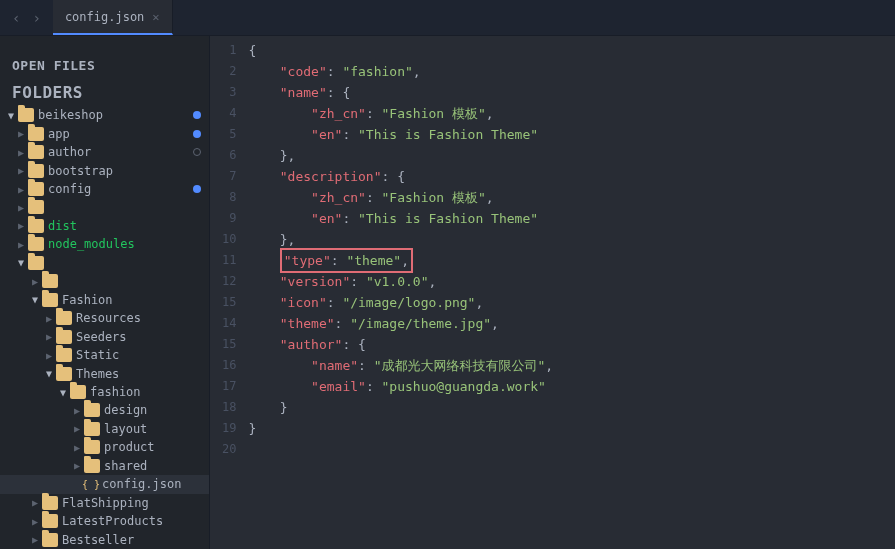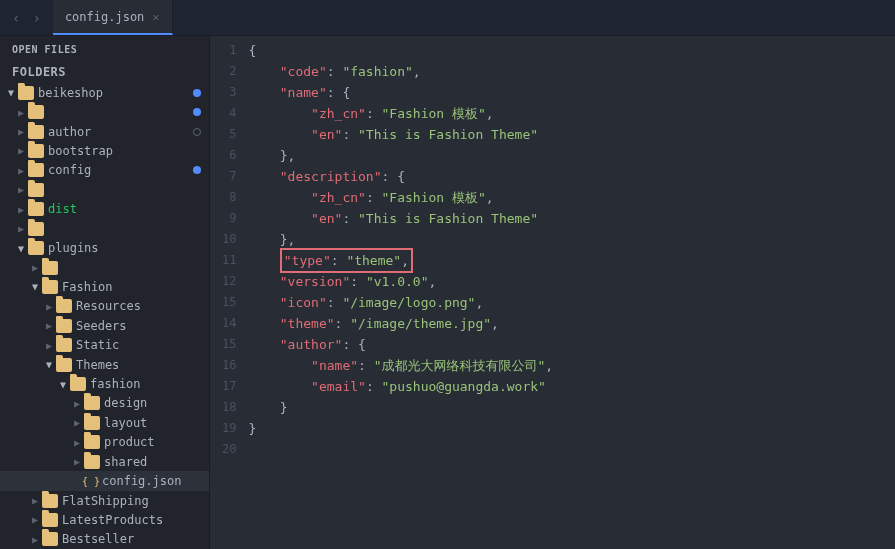--- a/index.html
+++ b/index.html
@@ -71,30 +71,30 @@
     .sidebar {
       width: 210px;
       background: #21252b;
       border-right: 1px solid #181d27;
       flex-shrink: 0;
       overflow-y: auto;
       display: flex;
       flex-direction: column;
     }
     .sidebar-section-header {
-      padding: 8px 12px 4px 12px;
-      font-size: 10px;
+      padding: 22px 12px 4px 12px;
+      font-size: 13px;
       font-weight: bold;
       color: #abb2bf;
       letter-spacing: 0.5px;
       text-transform: uppercase;
     }
     .sidebar-folders-header {
       padding: 6px 12px 4px 12px;
-      font-size: 12px;
+      font-size: 16px;
       font-weight: bold;
       color: #abb2bf;
       letter-spacing: 0.5px;
       text-transform: uppercase;
     }
     .tree-item {
       display: flex;
       align-items: center;
       padding: 1px 0;
       cursor: pointer;
@@ -249,20 +249,21 @@
       <span class="tree-arrow open">▼</span>
       <span class="folder-icon"></span>
       <span class="tree-label">beikeshop</span>
       <span class="dot-badge dot-blue"></span>
     </div>
 
     <div class="tree-item">
       <span class="tree-indent" style="width:14px"></span>
       <span class="tree-arrow">▶</span>
       <span class="folder-icon"></span>
+      <span class="tree-label">app</span>
       <span class="dot-badge dot-blue"></span>
     </div>
 
     <div class="tree-item">
       <span class="tree-indent" style="width:14px"></span>
       <span class="tree-arrow">▶</span>
       <span class="folder-icon"></span>
       <span class="tree-label">author</span>
       <span class="dot-badge dot-white"></span>
     </div>
@@ -292,27 +293,27 @@
       <span class="tree-indent" style="width:14px"></span>
       <span class="tree-arrow">▶</span>
       <span class="folder-icon"></span>
       <span class="tree-label dim">dist</span>
     </div>
 
     <div class="tree-item">
       <span class="tree-indent" style="width:14px"></span>
       <span class="tree-arrow">▶</span>
       <span class="folder-icon"></span>
+      <span class="tree-label dim">node_modules</span>
     </div>
 
     <div class="tree-item">
       <span class="tree-indent" style="width:14px"></span>
       <span class="tree-arrow open">▼</span>
       <span class="folder-icon"></span>
-      <span class="tree-label">plugins</span>
     </div>
 
     <div class="tree-item">
       <span class="tree-indent" style="width:28px"></span>
       <span class="tree-arrow">▶</span>
       <span class="folder-icon"></span>
     </div>
 
     <div class="tree-item">
       <span class="tree-indent" style="width:28px"></span>

